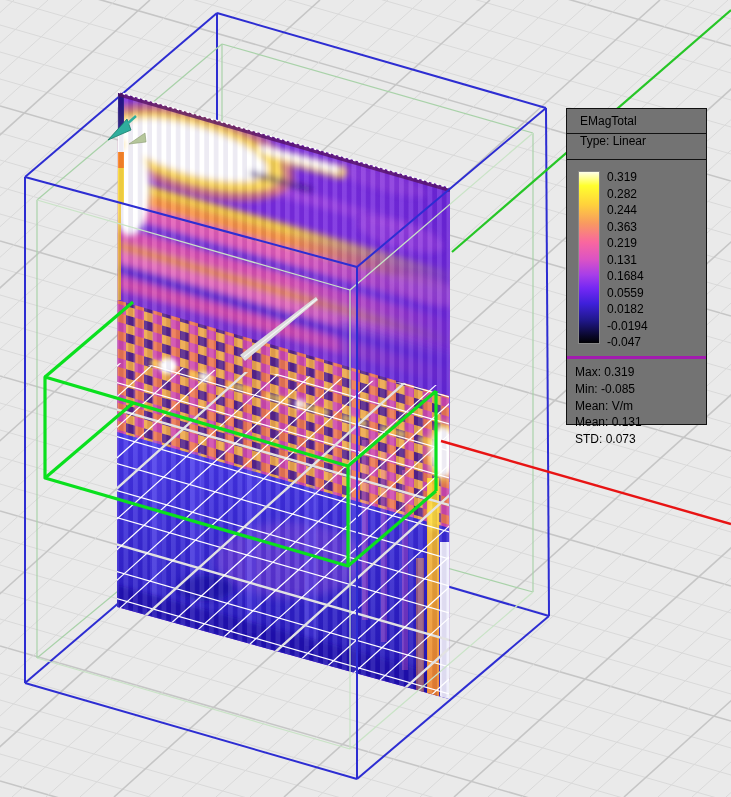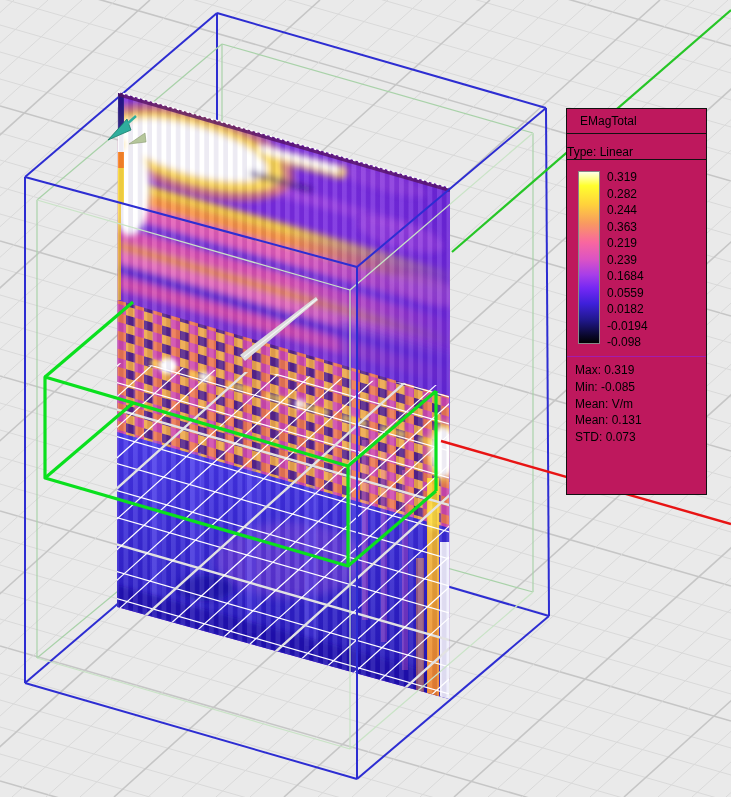--- a/index.html
+++ b/index.html
@@ -9,25 +9,25 @@
 
   
   #box-back line,#box-front line{stroke:var(--c-outer,#2d2dd2);stroke-width:2;fill:none;}
   #inner-back line{stroke:var(--c-inner,#a9d2a9);stroke-width:1.2;fill:none;}
   #inner-front line{stroke:var(--c-innerf,#c9e3c6);stroke-width:1.3;fill:none;}
   #object-box path,#object-box line{stroke:var(--c-obj,#0ae01e);stroke-width:3.2;fill:none;stroke-linejoin:round;}
   #x-axis{stroke:var(--c-xaxis,#e81414);stroke-width:2.4;}
   #y-axis{stroke:var(--c-yaxis,#27c627);stroke-width:2.2;}
 
   
-  .panel{position:absolute;left:566px;top:108px;width:141px;height:387px;background:#be185d;
+  .panel{position:absolute;left:566px;top:108px;width:141px;height:317px;background:#737373;
     border:1px solid #111;box-sizing:border-box;font-size:12px;color:#000;z-index:5;}
   .sec-title{height:24px;border-bottom:1px solid #111;display:flex;align-items:center;padding-left:13px;}
-  .sec-type{height:25px;border-bottom:1px solid #111;display:flex;align-items:flex-end;}
-  .sec-scale{position:relative;height:196px;border-bottom:1px solid #a21caf;}
+  .sec-type{height:25px;border-bottom:1px solid #111;display:flex;align-items:flex-start;padding-left:13px;}
+  .sec-scale{position:relative;height:196px;border-bottom:3px solid #a21caf;}
   .cbar{position:absolute;left:11px;top:11px;width:22px;height:173px;border:1px solid #888;box-sizing:border-box;}
   .vals{position:absolute;left:40px;top:9px;}
   .vals div{height:16.5px;line-height:16.5px;}
   .sec-stats{padding:5px 16px 0 8px;line-height:16.8px;}
 </style>
 </head>
 <body>
 
 <div id="stage">
 <svg id="scene" width="731" height="797" viewBox="0 0 731 797">
@@ -421,26 +421,26 @@
     <span>Type: Linear</span>
   </div>
   <div class="sec-scale">
     <div id="colorbar" class="cbar" style="background: linear-gradient(rgb(255, 255, 232) 0%, rgb(255, 255, 46) 8%, rgb(255, 210, 60) 19%, rgb(248, 154, 96) 30%, rgb(249, 103, 159) 41%, rgb(220, 83, 196) 51%, rgb(168, 62, 232) 60%, rgb(116, 40, 244) 68%, rgb(62, 32, 218) 77%, rgb(31, 23, 136) 87%, rgb(9, 7, 40) 96%, rgb(1, 1, 3) 100%);"></div>
     <div class="vals">
       <div>0.319</div>
       <div>0.282</div>
       <div>0.244</div>
       <div>0.363</div>
       <div>0.219</div>
-      <div>0.239</div>
+      <div>0.131</div>
       <div>0.1684</div>
       <div>0.0559</div>
       <div>0.0182</div>
       <div>-0.0194</div>
-      <div>-0.098</div>
+      <div>-0.047</div>
     </div>
   </div>
   <div class="sec-stats">
     <div>Max: 0.319</div>
     <div>Min: -0.085</div>
     <div>Mean: V/m</div>
     <div>Mean: 0.131</div>
     <div>STD: 0.073</div>
   </div>
 </div>

